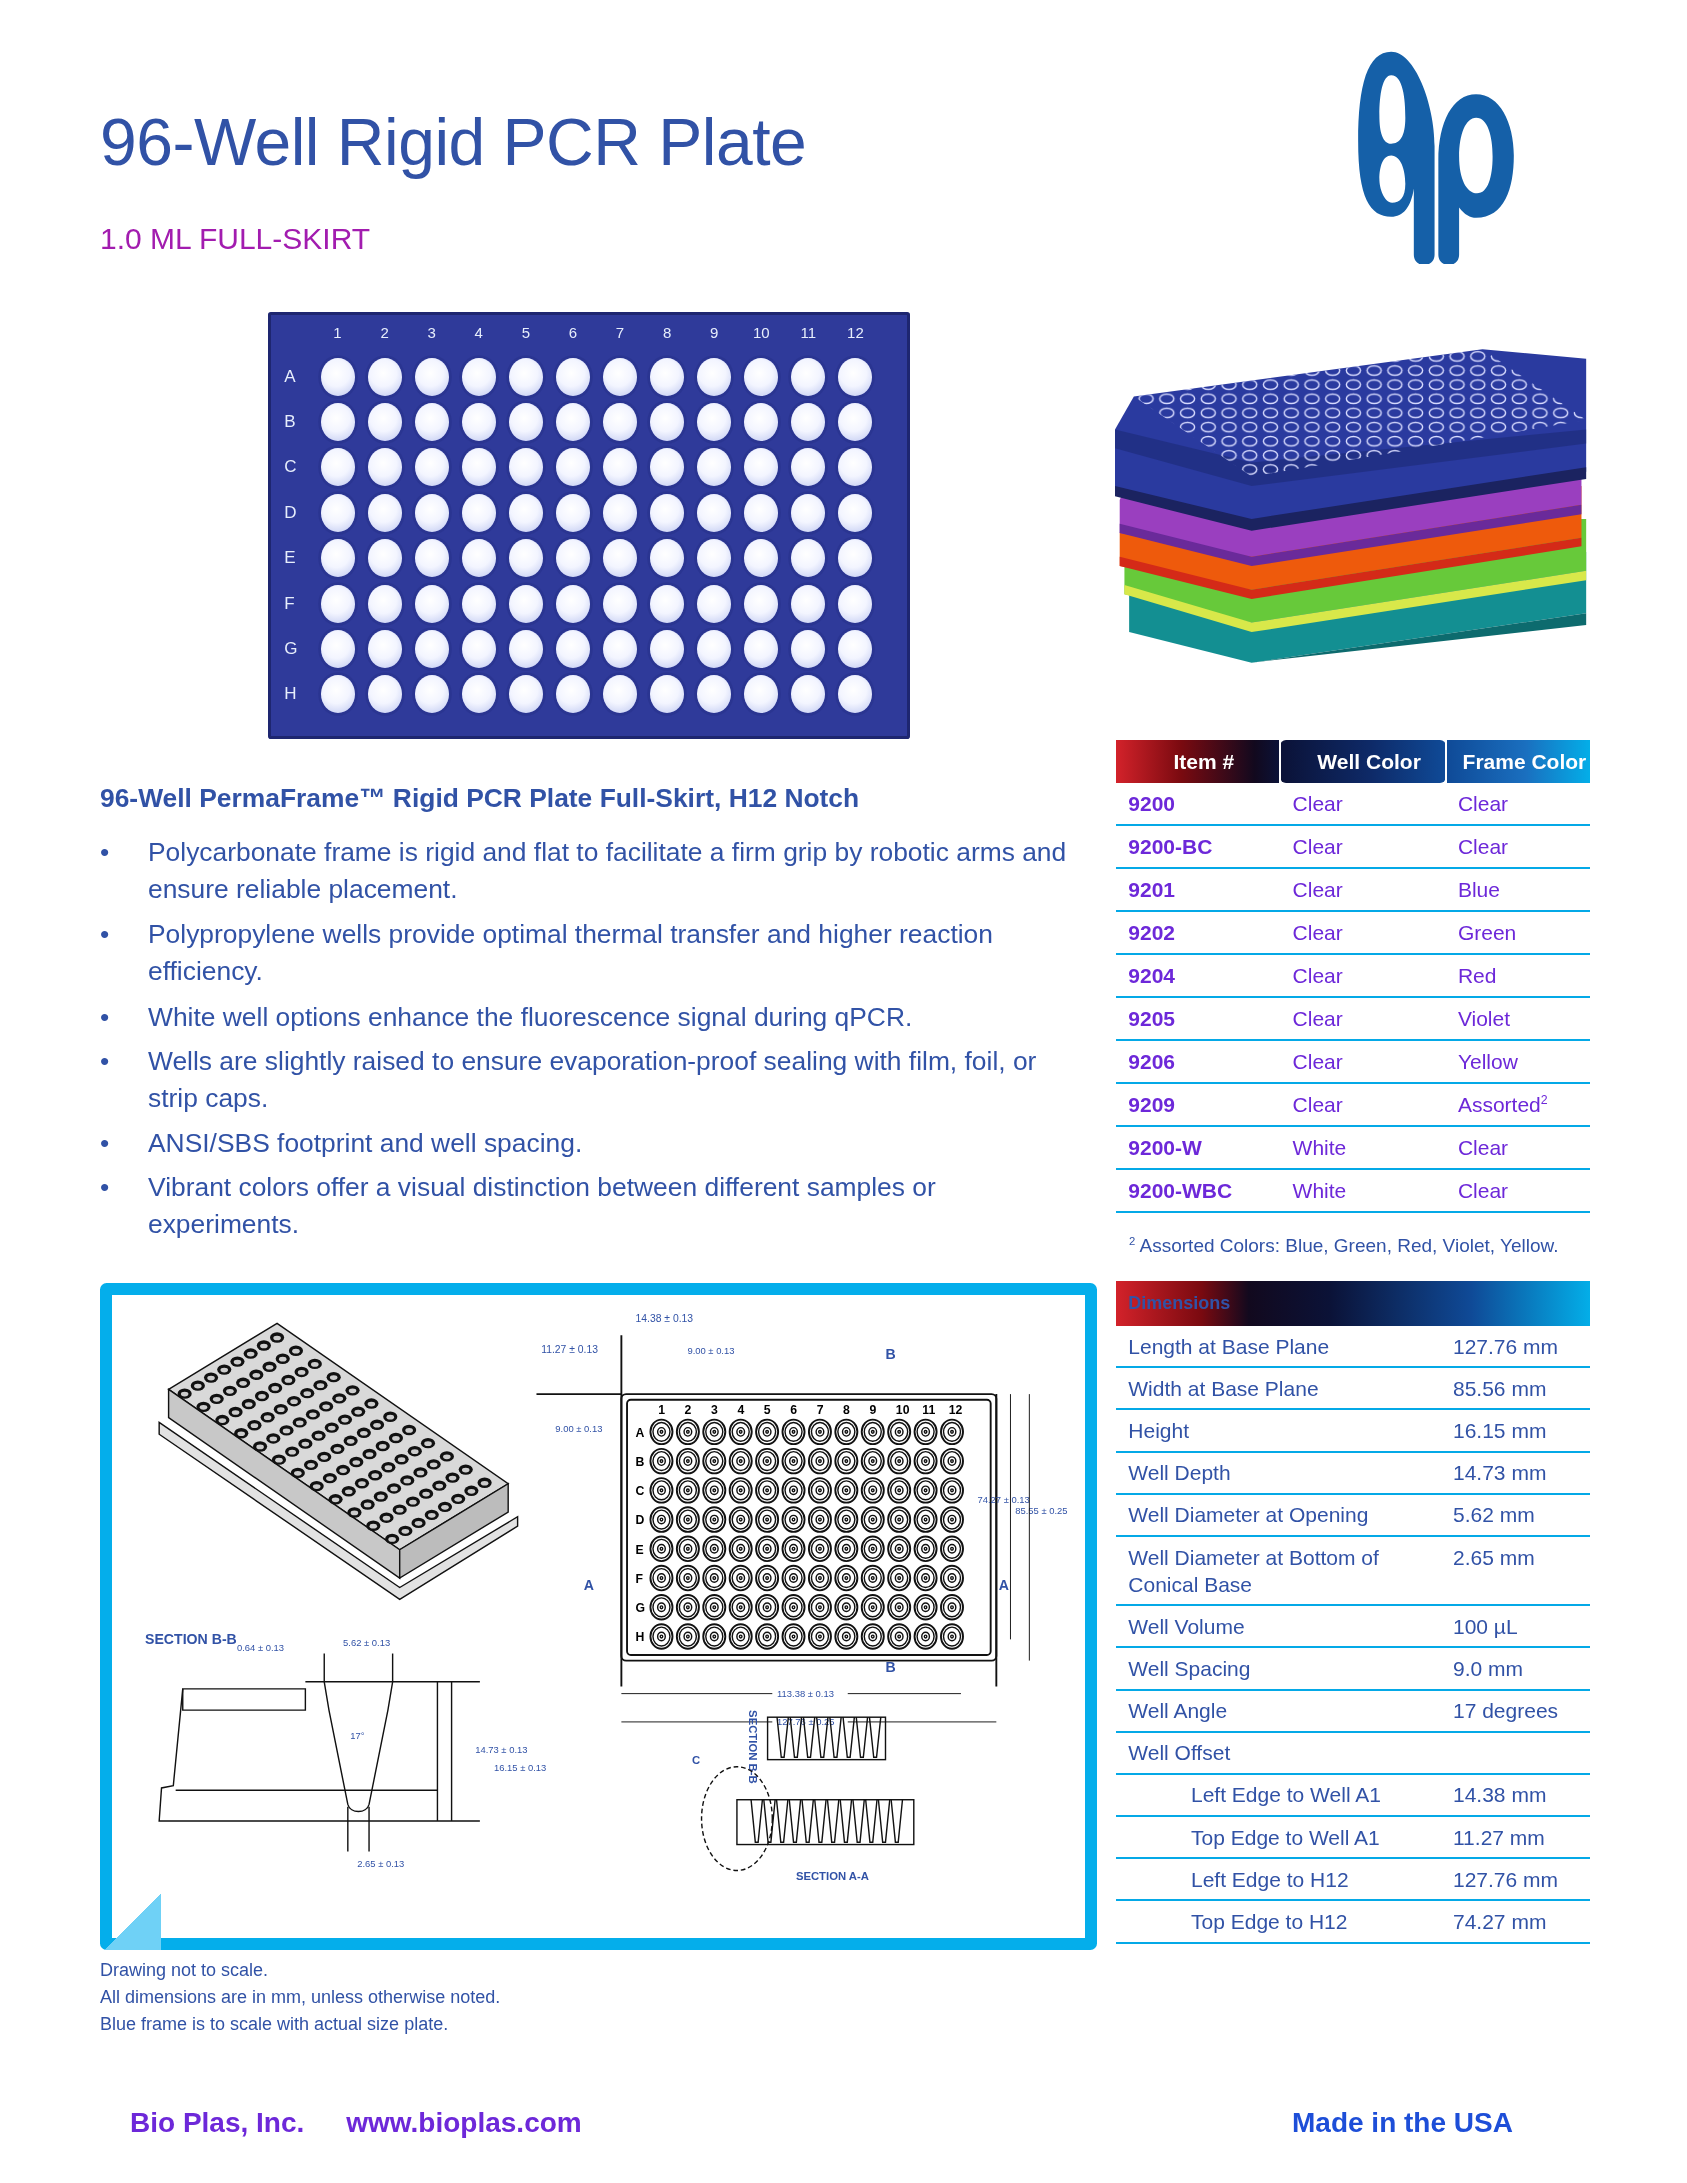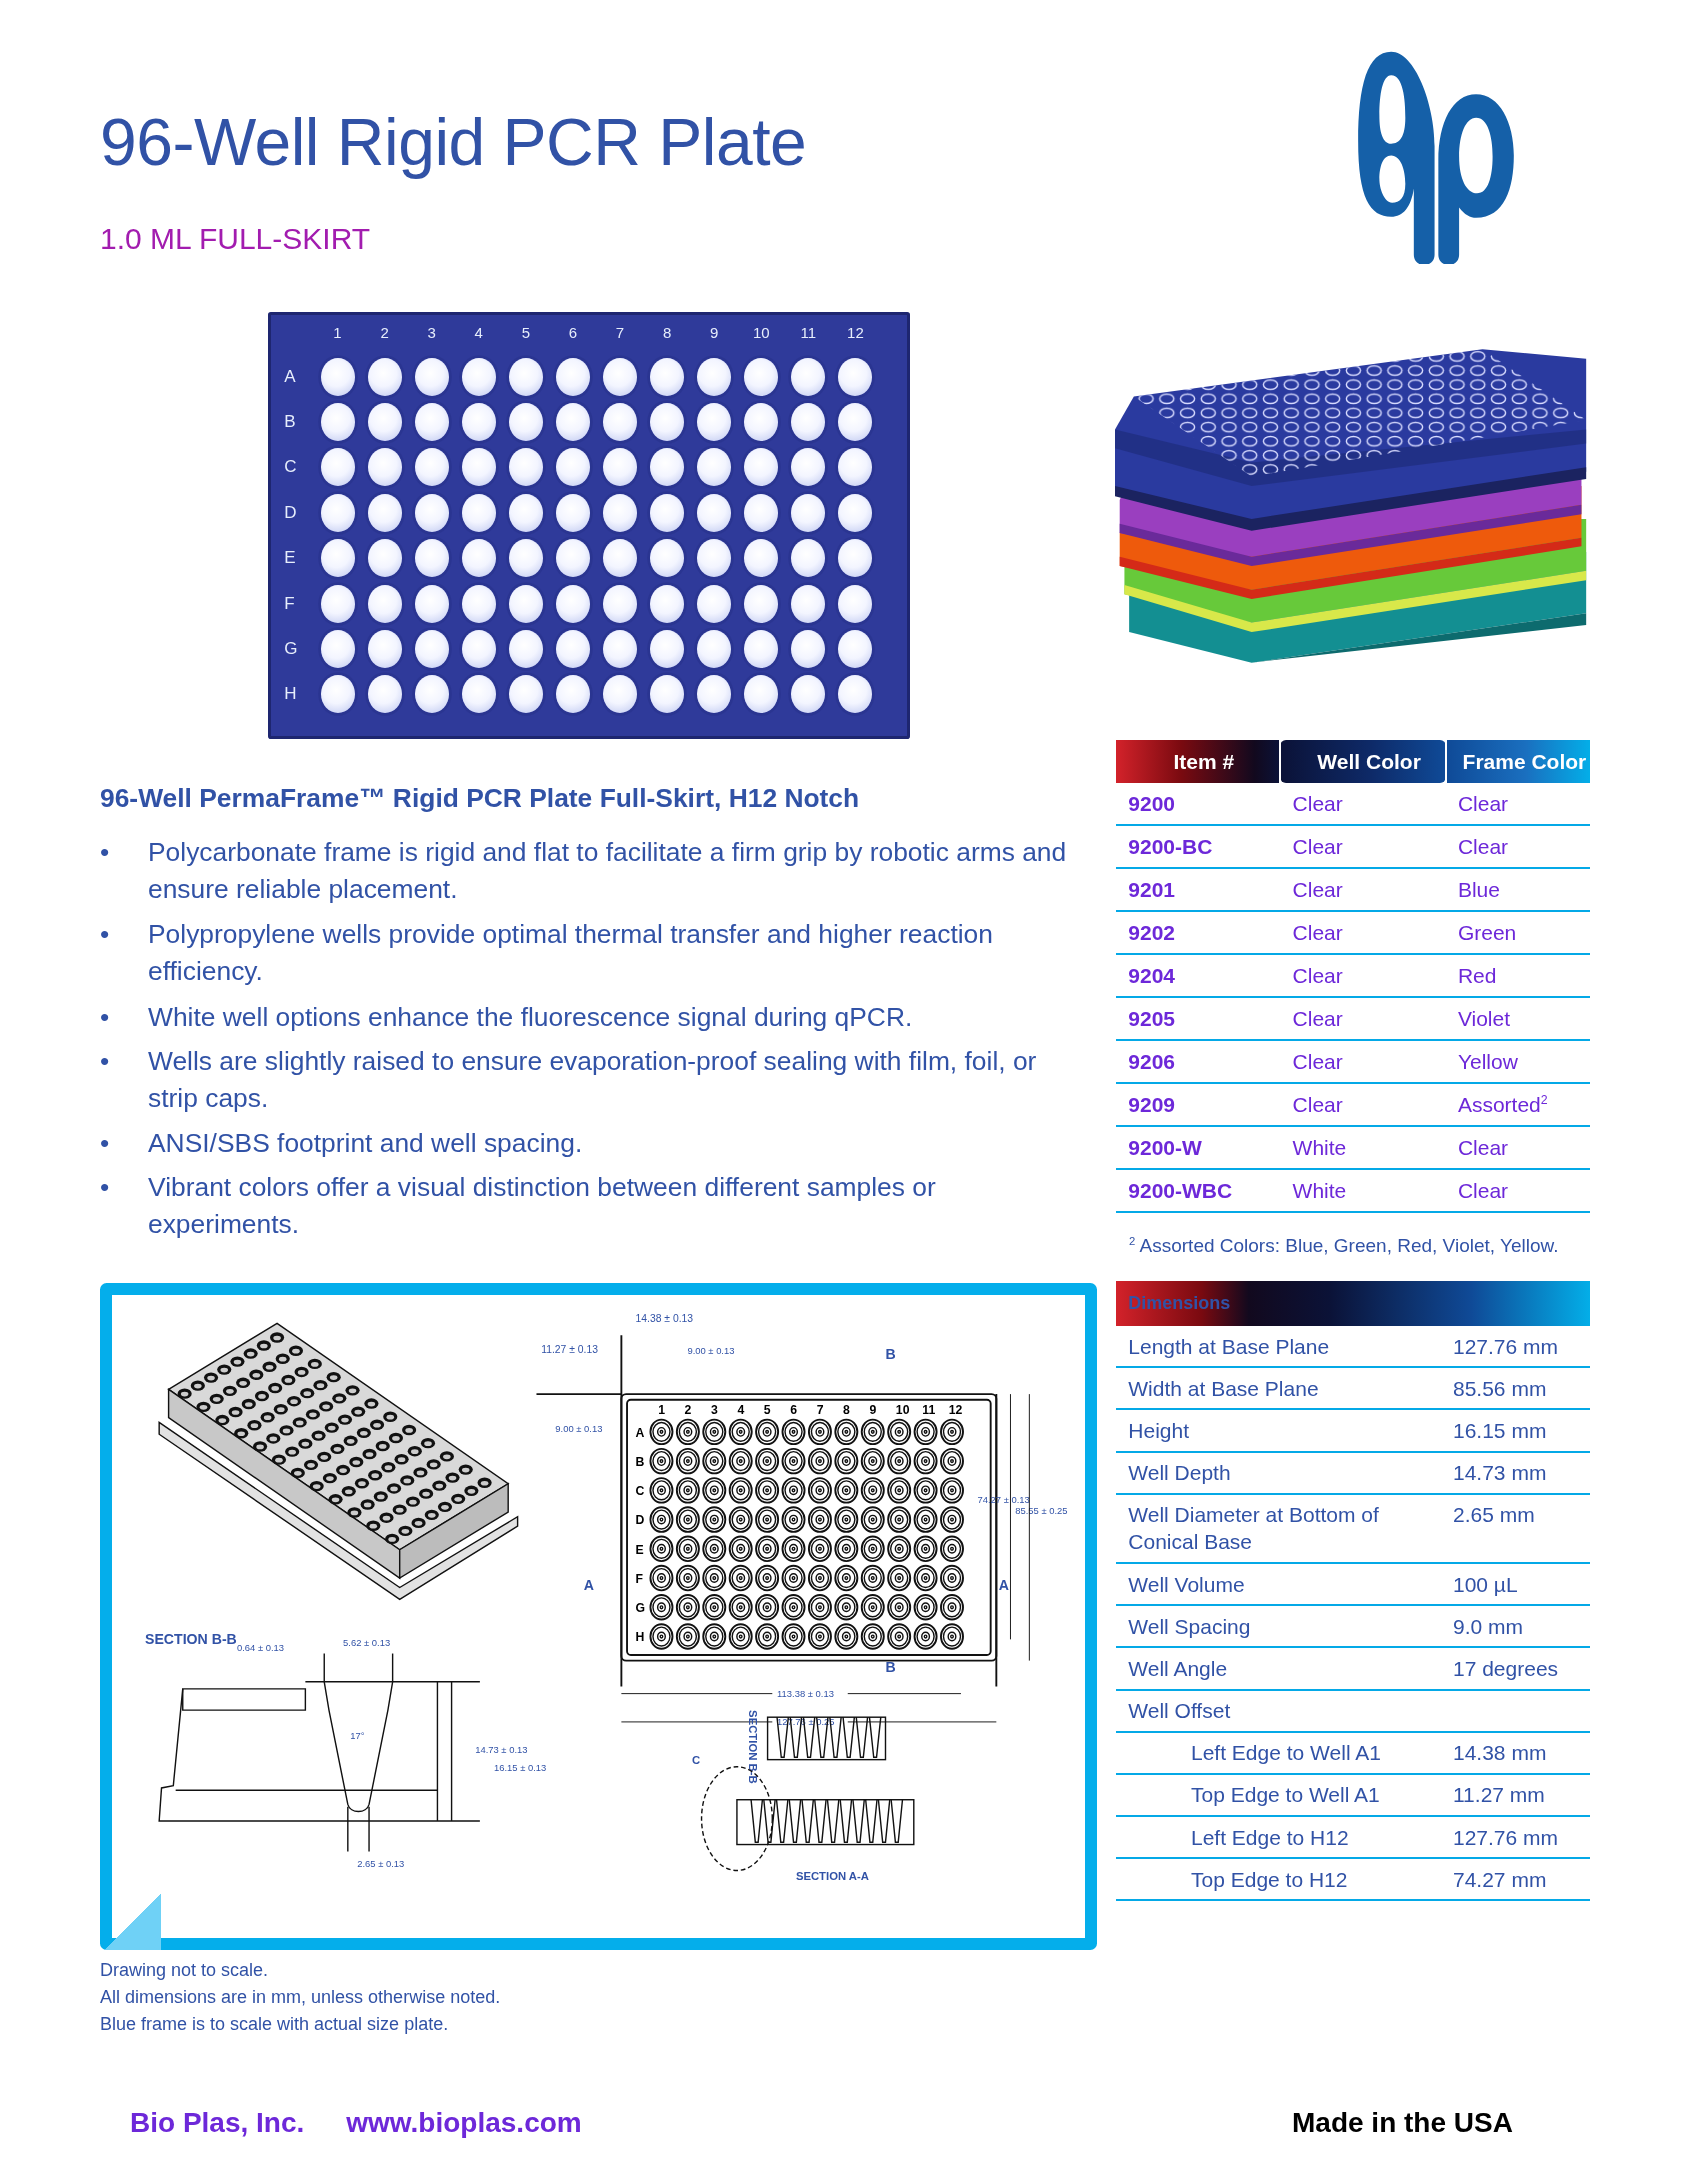--- a/index.html
+++ b/index.html
@@ -41,21 +41,21 @@
   .frame svg{position:absolute;left:0;top:0;}
   
   .dim-table{left:1116px;top:1281px;width:474px;border-collapse:collapse;}
   .dim-table th{height:43px;text-align:left;padding-left:12.3px;font-size:18px;font-weight:bold;color:#3152a6;background:linear-gradient(90deg,#d3222a 0%,#7a0a10 18%,#12091e 28%,#0b1237 45%,#0f4a97 75%,#03aee8 100%);}
   .dim-table td{font-size:21px;color:#3152a6;padding:6.6px 0 6.6px 12.3px;border-bottom:2.4px solid #04a9e7;vertical-align:top;line-height:27px;}
   .dim-table td.val{width:137px;}
   .dim-table tr.sub td.lbl{padding-left:75px;}
   .notes{left:100px;top:1957px;font-size:18px;line-height:27px;color:#3152a6;}
   .footer-left{left:130px;top:2107px;font-size:28px;font-weight:bold;color:#6d28d9;}
   .footer-left span{margin-right:42px;}
-  .footer-right{left:1292px;top:2107px;font-size:28px;font-weight:bold;color:#000000;}
+  .footer-right{left:1292px;top:2107px;font-size:28px;font-weight:bold;color:#1d4ed8;}
   .dimtxt{font-family:"Liberation Sans",sans-serif;fill:#3152a6;}
 </style>
 </head>
 <body>
 
 <h1 class="abs title" style="margin:0;">96-Well Rigid PCR Plate</h1>
 <div class="abs subtitle">1.0 ML FULL-SKIRT</div>
 
 <div class="abs logo">
   <svg width="189" height="217" viewBox="0 0 400 460">
@@ -1202,20 +1202,24 @@
       </tr>
       <tr>
         <td colspan="2" class="lbl">Height</td>
         <td class="val">16.15 mm</td>
       </tr>
       <tr>
         <td colspan="2" class="lbl">Well Depth</td>
         <td class="val">14.73 mm</td>
       </tr>
       <tr>
+        <td colspan="2" class="lbl">Well Diameter at Opening</td>
+        <td class="val">5.62 mm</td>
+      </tr>
+      <tr>
         <td colspan="2" class="lbl">Well Diameter at Bottom of Conical Base</td>
         <td class="val">2.65 mm</td>
       </tr>
       <tr>
         <td colspan="2" class="lbl">Well Volume</td>
         <td class="val">100 µL</td>
       </tr>
       <tr>
         <td colspan="2" class="lbl">Well Spacing</td>
         <td class="val">9.0 mm</td>

